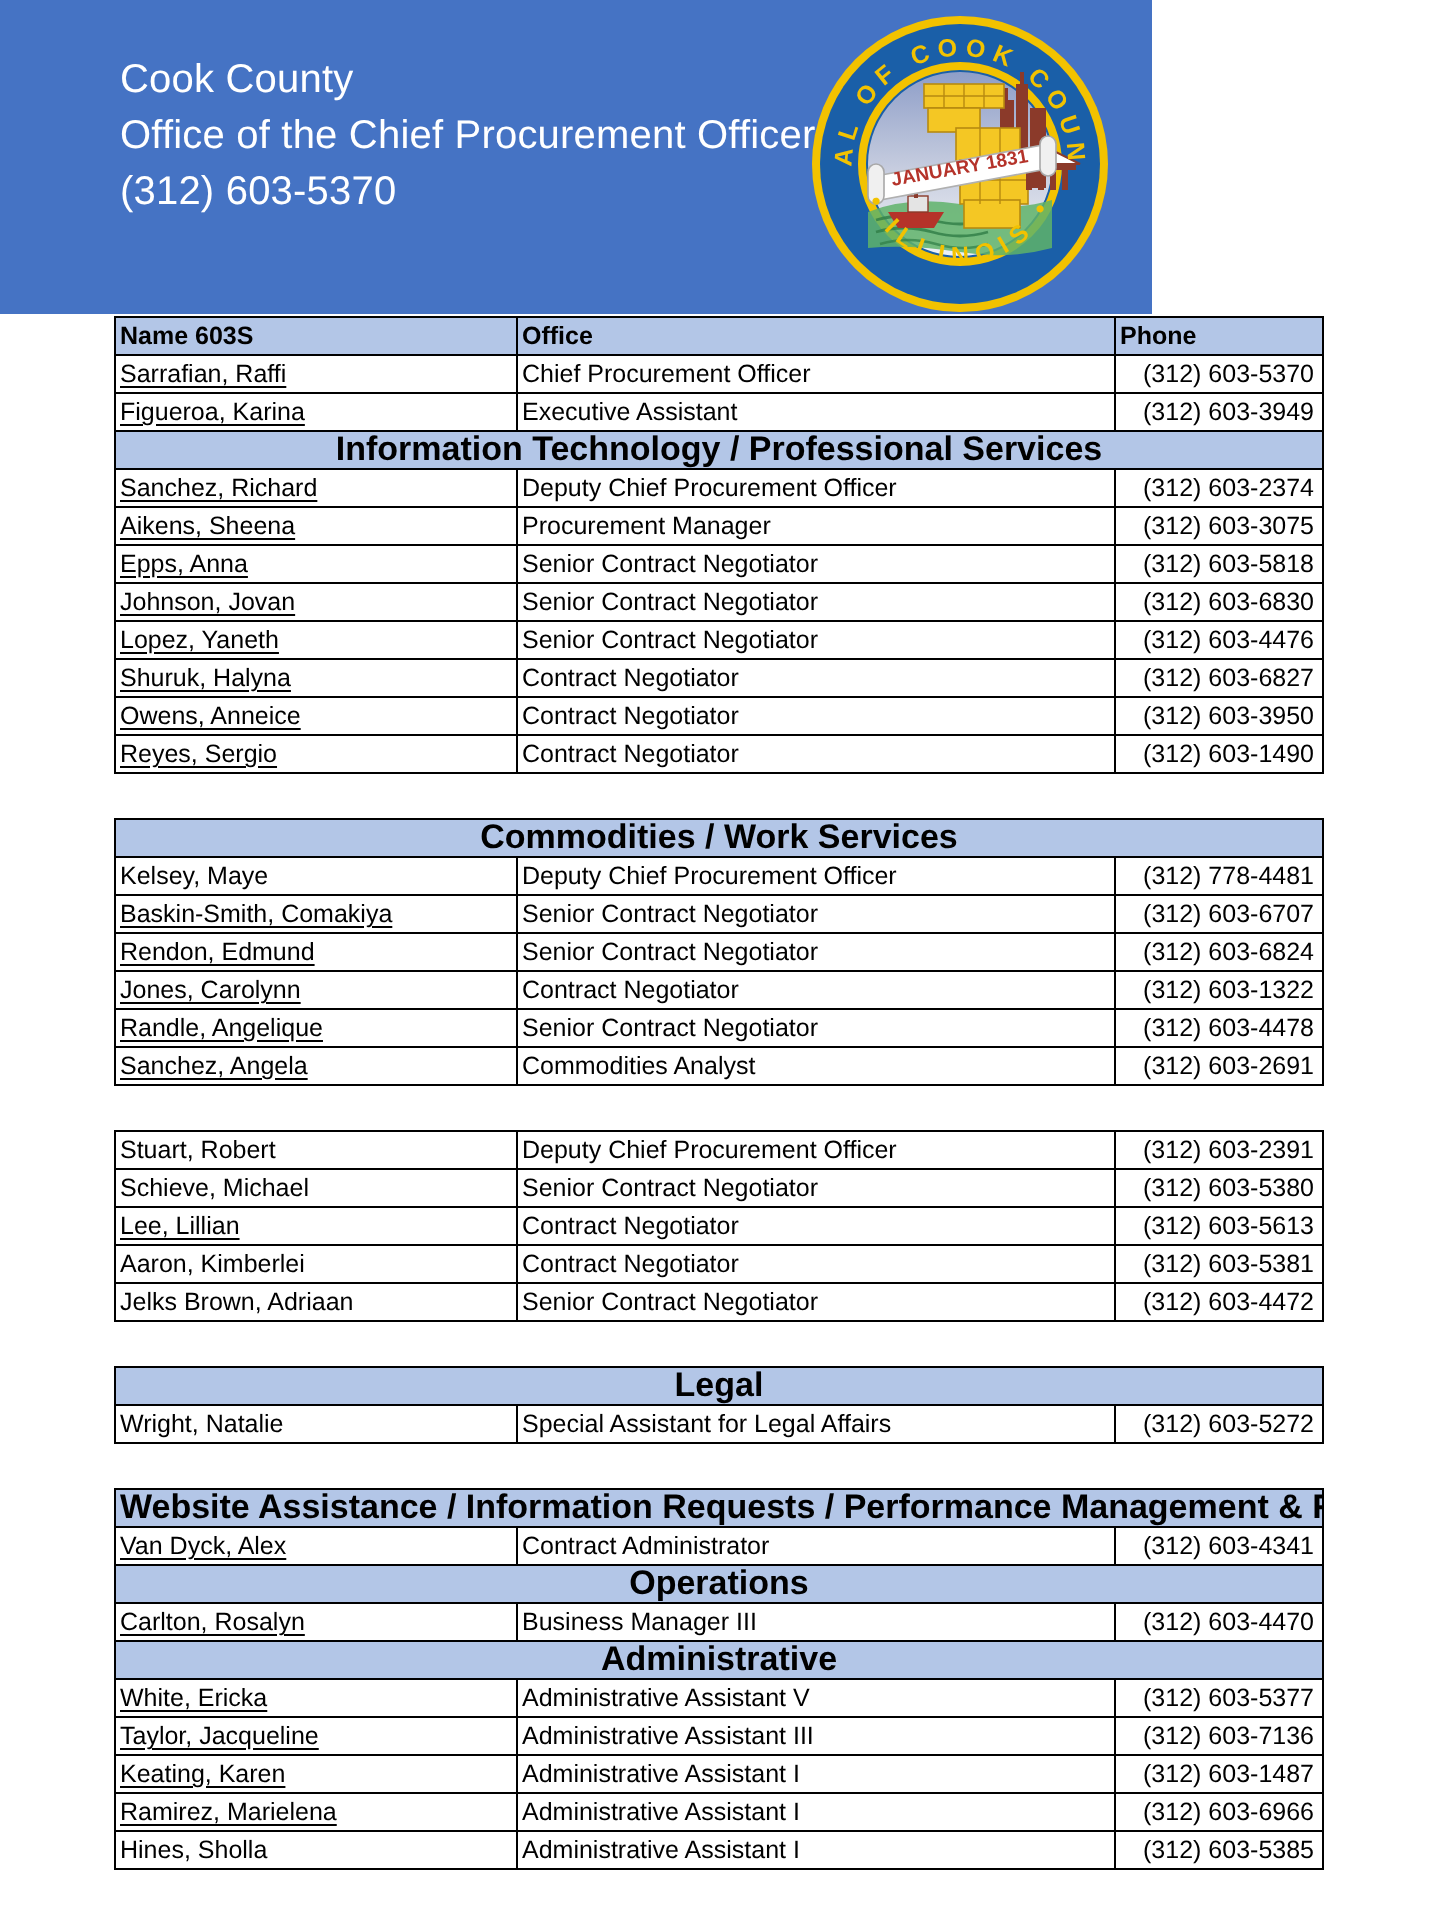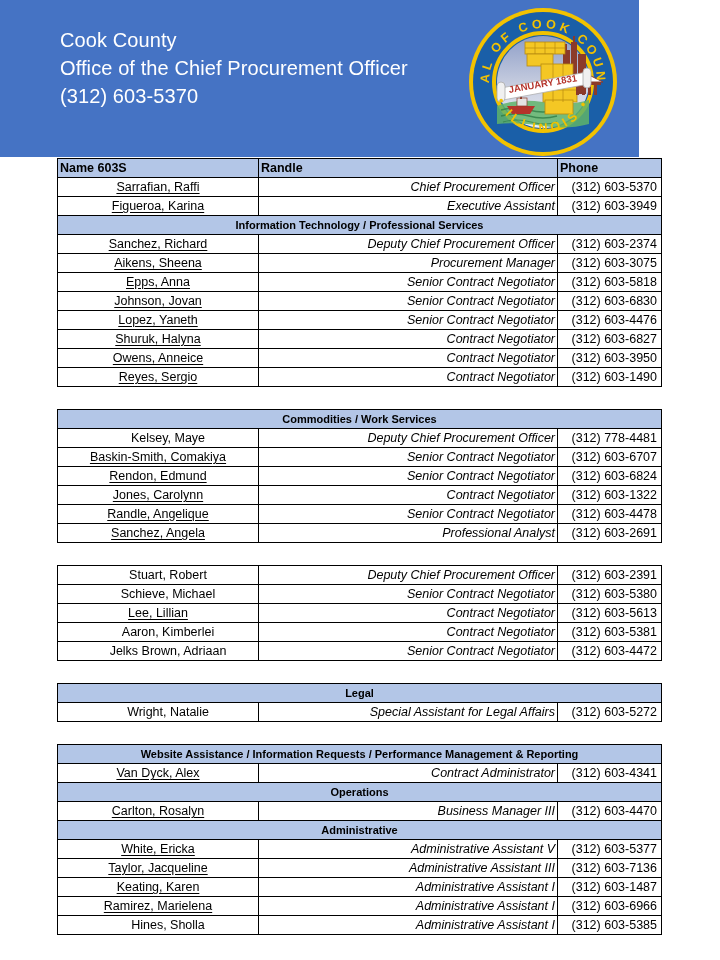--- a/index.html
+++ b/index.html
@@ -12,21 +12,21 @@
     width: 720px;
     height: 960px;
     overflow: hidden;
     font-family: "Liberation Sans", sans-serif;
     color: #000000;
   }
 
   
   .banner {
     position: relative;
-    width: 639px;
+    width: 576px;
     height: 157px;
     background: #4573c4;
     box-sizing: border-box;
   }
   .banner-text {
     position: absolute;
     left: 60px;
     top: 26px;
     color: #ffffff;
   }
@@ -85,32 +85,32 @@
     font-weight: bold;
     text-align: left;
     font-size: 12.5px;
   }
 
   
   td.section {
     background: #b3c6e7;
     font-weight: bold;
     text-align: center;
-    font-size: 11px;
-  }
-
-  td.name  { text-align: center; }
-  td.title { text-align: right; font-style: italic; }
+    font-size: 17px;
+  }
+
+  td.name  { text-align: left; }
+  td.title { text-align: left; }
   td.phone { text-align: right; padding-right: 4px; }
 
   .link {
     text-decoration: underline;
     text-underline-offset: 2px;
   }
-  .plain { text-decoration: none; margin-left: 20px; }
+  .plain { text-decoration: none; }
 </style>
 </head>
 <body>
 
 <div class="banner">
   <div class="banner-text">
     <div class="banner-line">Cook County</div>
     <div class="banner-line">Office of the Chief Procurement Officer</div>
     <div class="banner-line">(312) 603-5370</div>
   </div>
@@ -203,21 +203,21 @@
   <div id="blocks-root">
       <table class="block">
         <colgroup>
           <col class="c-name">
           <col class="c-title">
           <col class="c-phone">
         </colgroup>
         <tbody>
           <tr class="colhead">
             <th>Name 603S</th>
-            <th>Randle</th>
+            <th>Office</th>
             <th>Phone</th>
           </tr>
           <tr>
             <td class="name"><span class="link">Sarrafian, Raffi</span></td>
             <td class="title">Chief Procurement Officer</td>
             <td class="phone">(312) 603-5370</td>
           </tr>
           <tr>
             <td class="name"><span class="link">Figueroa, Karina</span></td>
             <td class="title">Executive Assistant</td>
@@ -299,21 +299,21 @@
             <td class="title">Contract Negotiator</td>
             <td class="phone">(312) 603-1322</td>
           </tr>
           <tr>
             <td class="name"><span class="link">Randle, Angelique</span></td>
             <td class="title">Senior Contract Negotiator</td>
             <td class="phone">(312) 603-4478</td>
           </tr>
           <tr>
             <td class="name"><span class="link">Sanchez, Angela</span></td>
-            <td class="title">Professional Analyst</td>
+            <td class="title">Commodities Analyst</td>
             <td class="phone">(312) 603-2691</td>
           </tr>
         </tbody>
       </table>
       <div class="gap"></div>
       <table class="block">
         <colgroup>
           <col class="c-name">
           <col class="c-title">
           <col class="c-phone">

